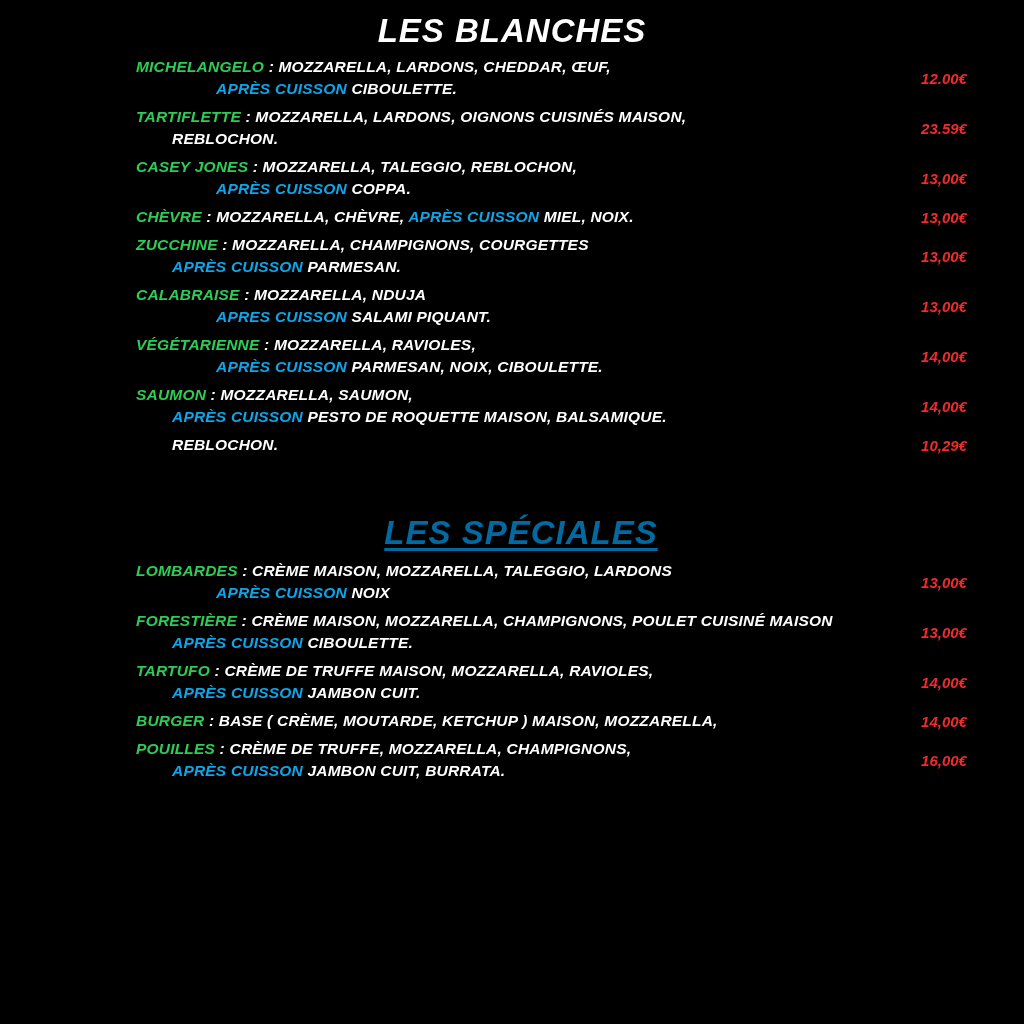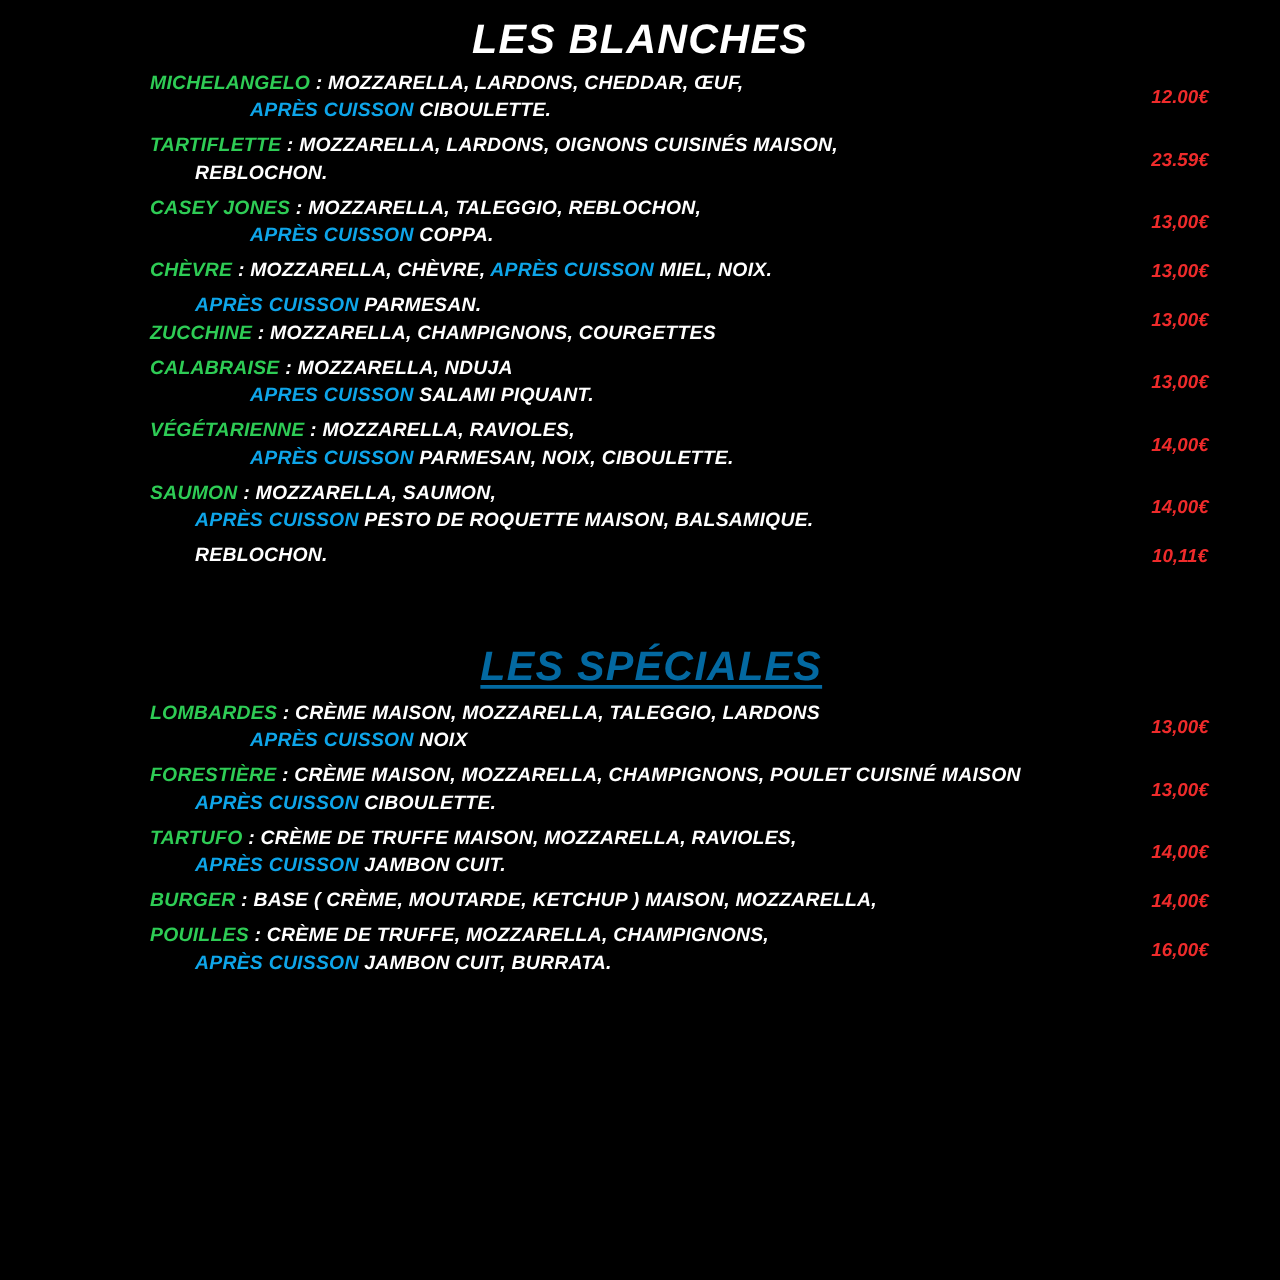--- a/index.html
+++ b/index.html
@@ -39,20 +39,21 @@
     color: #0369a1;
     text-decoration: underline;
     text-underline-offset: 4px;
     padding-top: 18px;
     padding-bottom: 8px;
     padding-left: 18px;
   }
 
   .menu-list {
     position: relative;
+    padding-left: 16px;
   }
   .menu-item {
     position: relative;
     display: block;
     margin-bottom: 6px;
   }
   .item-text {
     display: block;
     padding-left: 120px;
     padding-right: 170px;
@@ -123,22 +124,22 @@
           <div class="price">13,00€</div>
         </div>
         <div class="menu-item">
           <div class="item-text">
             <span class="line"><span class="name">CHÈVRE</span><span class="desc"> : MOZZARELLA, CHÈVRE, </span><span class="cuisson">APRÈS CUISSON </span><span class="desc">MIEL, NOIX.</span></span>
           </div>
           <div class="price">13,00€</div>
         </div>
         <div class="menu-item">
           <div class="item-text">
+            <span class="line"><span class="name">ZUCCHINE</span><span class="desc"> : MOZZARELLA, CHAMPIGNONS, COURGETTES</span></span>
             <span class="line indent1"><span class="cuisson">APRÈS CUISSON </span><span class="desc">PARMESAN.</span></span>
-            <span class="line"><span class="name">ZUCCHINE</span><span class="desc"> : MOZZARELLA, CHAMPIGNONS, COURGETTES</span></span>
           </div>
           <div class="price">13,00€</div>
         </div>
         <div class="menu-item">
           <div class="item-text">
             <span class="line"><span class="name">CALABRAISE</span><span class="desc"> : MOZZARELLA, NDUJA</span></span>
             <span class="line indent2"><span class="cuisson">APRES CUISSON </span><span class="desc">SALAMI PIQUANT.</span></span>
           </div>
           <div class="price">13,00€</div>
         </div>
@@ -153,21 +154,21 @@
           <div class="item-text">
             <span class="line"><span class="name">SAUMON</span><span class="desc"> : MOZZARELLA, SAUMON,</span></span>
             <span class="line indent1"><span class="cuisson">APRÈS CUISSON </span><span class="desc">PESTO DE ROQUETTE MAISON, BALSAMIQUE.</span></span>
           </div>
           <div class="price">14,00€</div>
         </div>
         <div class="menu-item">
           <div class="item-text">
             <span class="line indent1"><span class="desc">REBLOCHON.</span></span>
           </div>
-          <div class="price">10,11€</div>
+          <div class="price">10,29€</div>
         </div>
       </div>
   </div>
 
   <div class="spacer-blanches"></div>
 
   <div class="section">
     <div class="section-title title-speciales">LES SPÉCIALES</div>
     <div class="menu-list" id="list-1">
         <div class="menu-item">

